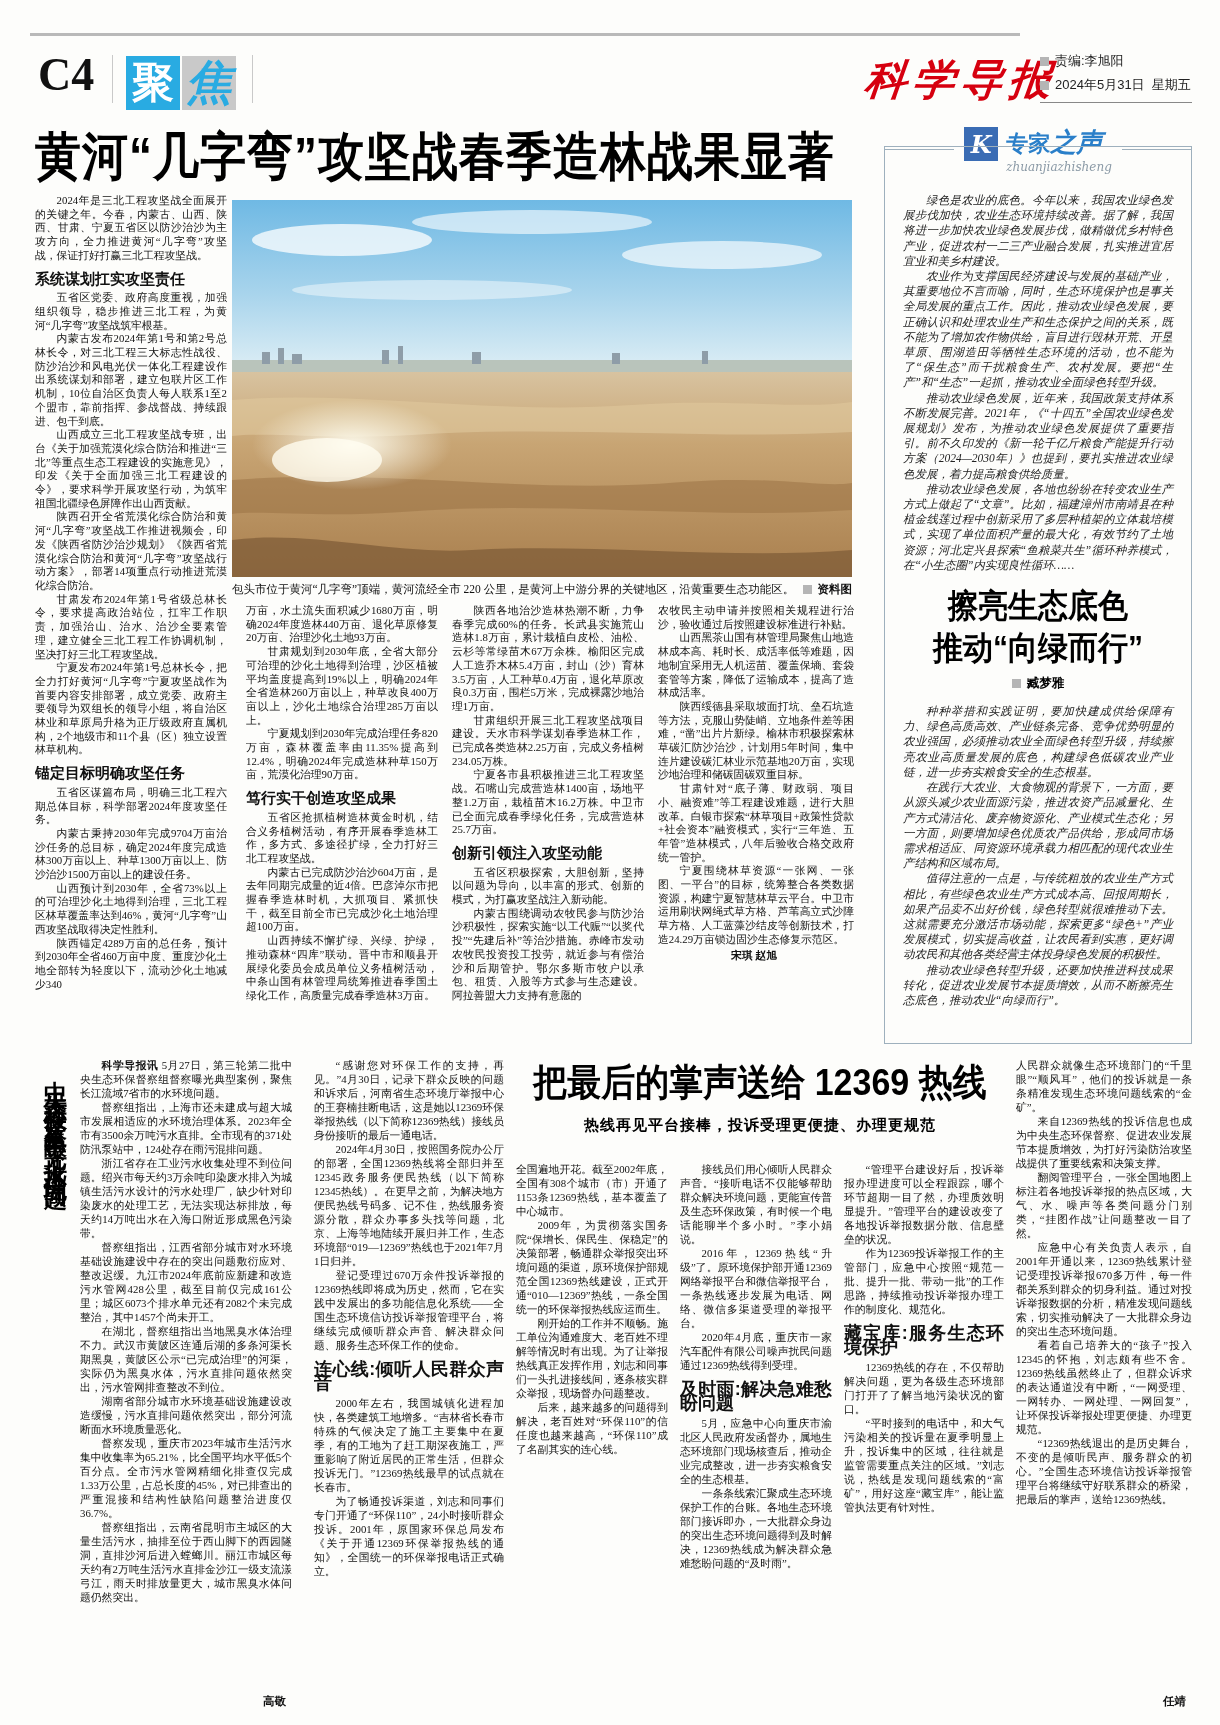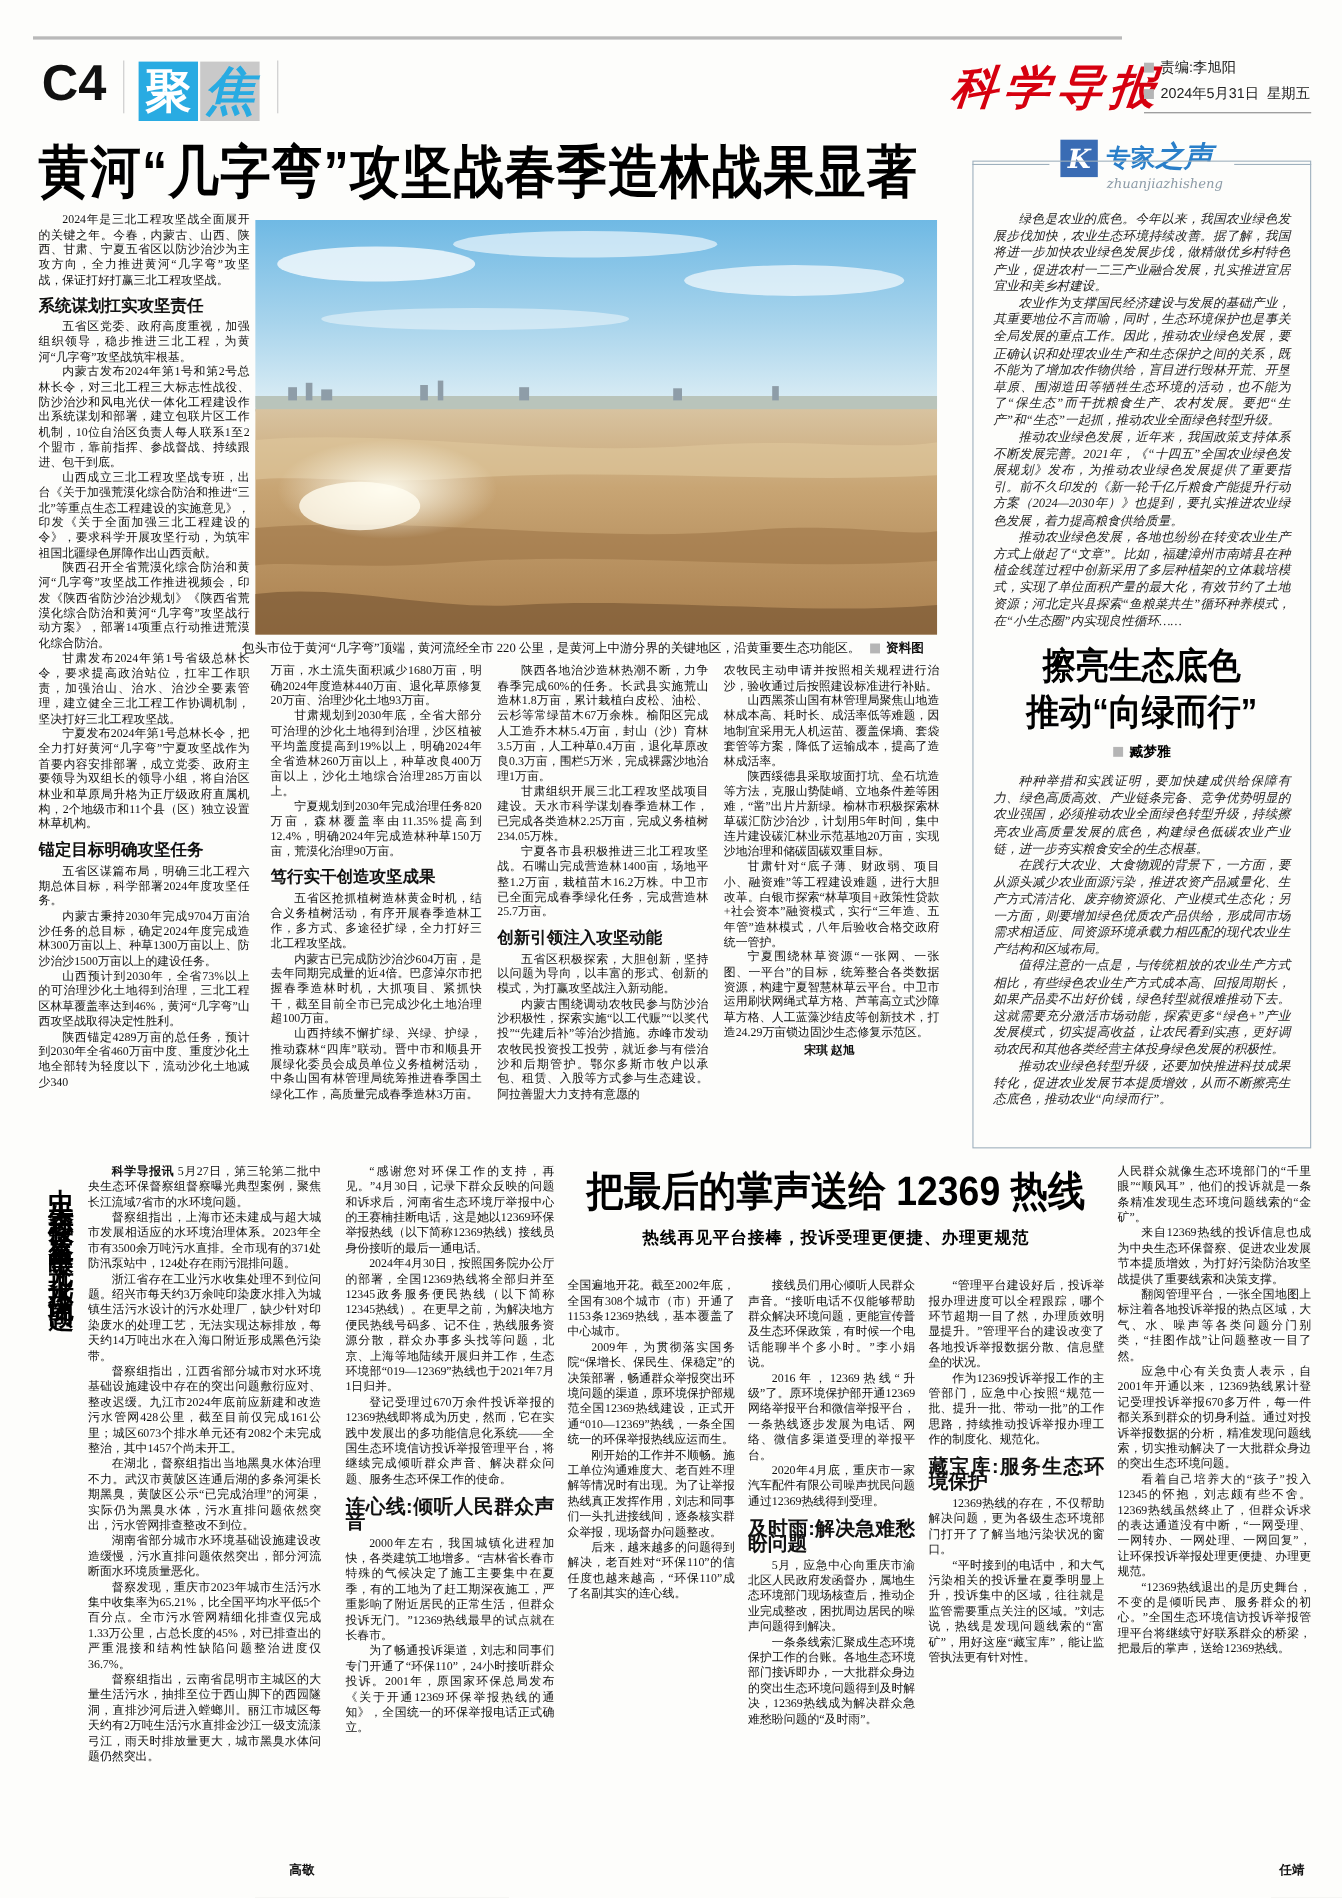--- a/index.html
+++ b/index.html
@@ -1,21 +1,21 @@
 <!DOCTYPE html>
 <html><head>
 <meta charset="utf-8">
 <style>
   * { margin:0; padding:0; box-sizing:border-box; }
   body { background:#e8e8e4; font-family:"Liberation Serif", serif; }
   #page { position:relative; width:1220px; height:1725px; background:#fdfdfb; margin:0 auto; overflow:hidden; }
 
   
   .top-rule { position:absolute; left:30px; top:33px; width:990px; height:3px; background:#b9b9b9; }
-  .page-no { position:absolute; left:38px; top:48px; font-size:46px; font-weight:bold; font-family:Liberation Sans, sans-serif; color:#111; }
+  .page-no { position:absolute; left:38px; top:48px; font-size:46px; font-weight:bold; font-family:Liberation Serif, serif; color:#111; }
   .hdr-div { position:absolute; top:55px; width:1px; height:48px; background:#c9c9c9; }
   .logo-sq { position:absolute; top:56px; width:54px; height:54px; display:flex; align-items:center; justify-content:center; }
   .logo-ju { background:#29abe2; color:#fff; font-size:42px; font-weight:900; font-family:"Liberation Sans",sans-serif; }
   .logo-jiao { background:#c9c9c9; color:#29abe2; font-size:46px; font-weight:bold; font-style:italic; font-family:"DejaVu Serif",serif; }
   .masthead { position:absolute; left:865px; top:52px; color:#d6000f; font-size:42px; font-weight:900; font-style:italic; letter-spacing:6px; font-family:"DejaVu Serif",serif; transform:skewX(-6deg); }
   .hdr-meta { position:absolute; left:1040px; top:46px; width:152px; font-size:13px; font-family:"Liberation Sans",sans-serif; color:#222; border-bottom:1px solid #888; padding-bottom:8px; }
   .hdr-meta .row { display:flex; align-items:center; margin-top:6px; }
   .sq { display:inline-block; width:9px; height:9px; background:#b5b5b5; margin-right:6px; flex:none; }
 
   
@@ -23,21 +23,21 @@
   .col { position:absolute; overflow:hidden; font-size:10.8px; line-height:13.7px; color:#111; text-align:justify; }
   .col p { text-indent:2em; }
   .subhead { font-size:15px; font-weight:bold; font-family:"Liberation Sans",sans-serif; margin:9px 0 6px; text-indent:0 !important; }
   #col1 { left:35px;  top:194px; width:192px; height:850px; }
   #col2 { left:246px; top:604px; width:192px; height:440px; }
   #col3 { left:452px; top:604px; width:192px; height:440px; }
   #col4 { left:658px; top:604px; width:196px; height:440px; }
   .authors { text-align:center; font-weight:bold; padding-right:4px; margin-top:2px; }
 
   .photo { position:absolute; left:232px; top:200px; width:620px; height:377px; }
-  .caption { position:absolute; left:220px; top:582px; width:620px; font-size:11.5px; color:#111; display:flex; align-items:center; }
+  .caption { position:absolute; left:232px; top:582px; width:620px; font-size:11.5px; color:#111; display:flex; align-items:center; }
   .caption .credit { margin-left:auto; display:flex; align-items:center; font-weight:bold; }
 
   
   .expert { position:absolute; left:884px; top:146px; width:308px; height:898px; border:1px solid #9eb0bd; padding:46px 18px 10px 18px; overflow:hidden; }
   .expert-tag { position:absolute; left:884px; top:128px; width:308px; height:42px; display:flex; align-items:center; justify-content:center; background:transparent; }
   .expert-tag .line { flex:1; height:1px; background:#9eb0bd; }
   .ktag { width:34px; height:34px; background:#3a6cb4; color:#fff; display:flex; align-items:center; justify-content:center; font-size:24px; font-weight:bold; font-family:"DejaVu Serif",serif; font-style:italic; margin:0 8px 10px 10px; }
   .etag-text { display:flex; flex-direction:column; margin-right:10px; }
   .etag-cn { font-size:22px; color:#2a7fc9; font-weight:bold; white-space:nowrap; }
   .etag-cn .script { font-style:italic; font-family:Liberation Serif, serif; font-size:26px; }
@@ -237,21 +237,21 @@
     <p style="text-indent:0">全国遍地开花。截至2002年底，全国有308个城市（市）开通了1153条12369热线，基本覆盖了中心城市。</p>
     <p>2009年，为贯彻落实国务院“保增长、保民生、保稳定”的决策部署，畅通群众举报突出环境问题的渠道，原环境保护部规范全国12369热线建设，正式开通“010—12369”热线，一条全国统一的环保举报热线应运而生。</p>
     <p>刚开始的工作并不顺畅。施工单位沟通难度大、老百姓不理解等情况时有出现。为了让举报热线真正发挥作用，刘志和同事们一头扎进接线间，逐条核实群众举报，现场督办问题整改。</p>
     <p>后来，越来越多的问题得到解决，老百姓对“环保110”的信任度也越来越高，“环保110”成了名副其实的连心线。</p>
   </div>
   <div class="bcol" id="bc2">
     <p>接线员们用心倾听人民群众声音。“接听电话不仅能够帮助群众解决环境问题，更能宣传普及生态环保政策，有时候一个电话能聊半个多小时。”李小娟说。</p>
     <p>2016年，12369热线“升级”了。原环境保护部开通12369网络举报平台和微信举报平台，一条热线逐步发展为电话、网络、微信多渠道受理的举报平台。</p>
     <p>2020年4月底，重庆市一家汽车配件有限公司噪声扰民问题通过12369热线得到受理。</p>
     <div class="b-sub">及时雨:解决急难愁盼问题</div>
-    <p>5月，应急中心向重庆市渝北区人民政府发函督办，属地生态环境部门现场核查后，推动企业完成整改，困扰周边居民的噪声问题得到解决。</p>
+    <p>5月，应急中心向重庆市渝北区人民政府发函督办，属地生态环境部门现场核查后，推动企业完成整改，进一步夯实粮食安全的生态根基。</p>
     <p>一条条线索汇聚成生态环境保护工作的台账。各地生态环境部门接诉即办，一大批群众身边的突出生态环境问题得到及时解决，12369热线成为解决群众急难愁盼问题的“及时雨”。</p>
   </div>
   <div class="bcol" id="bc3">
     <p>“管理平台建设好后，投诉举报办理进度可以全程跟踪，哪个环节超期一目了然，办理质效明显提升。”管理平台的建设改变了各地投诉举报数据分散、信息壁垒的状况。</p>
     <p>作为12369投诉举报工作的主管部门，应急中心按照“规范一批、提升一批、带动一批”的工作思路，持续推动投诉举报办理工作的制度化、规范化。</p>
     <div class="b-sub">藏宝库:服务生态环境保护</div>
     <p>12369热线的存在，不仅帮助解决问题，更为各级生态环境部门打开了了解当地污染状况的窗口。</p>
     <p>“平时接到的电话中，和大气污染相关的投诉量在夏季明显上升，投诉集中的区域，往往就是监管需要重点关注的区域。”刘志说，热线是发现问题线索的“富矿”，用好这座“藏宝库”，能让监管执法更有针对性。</p>
   </div>
   <div class="bcol" id="bc4">

